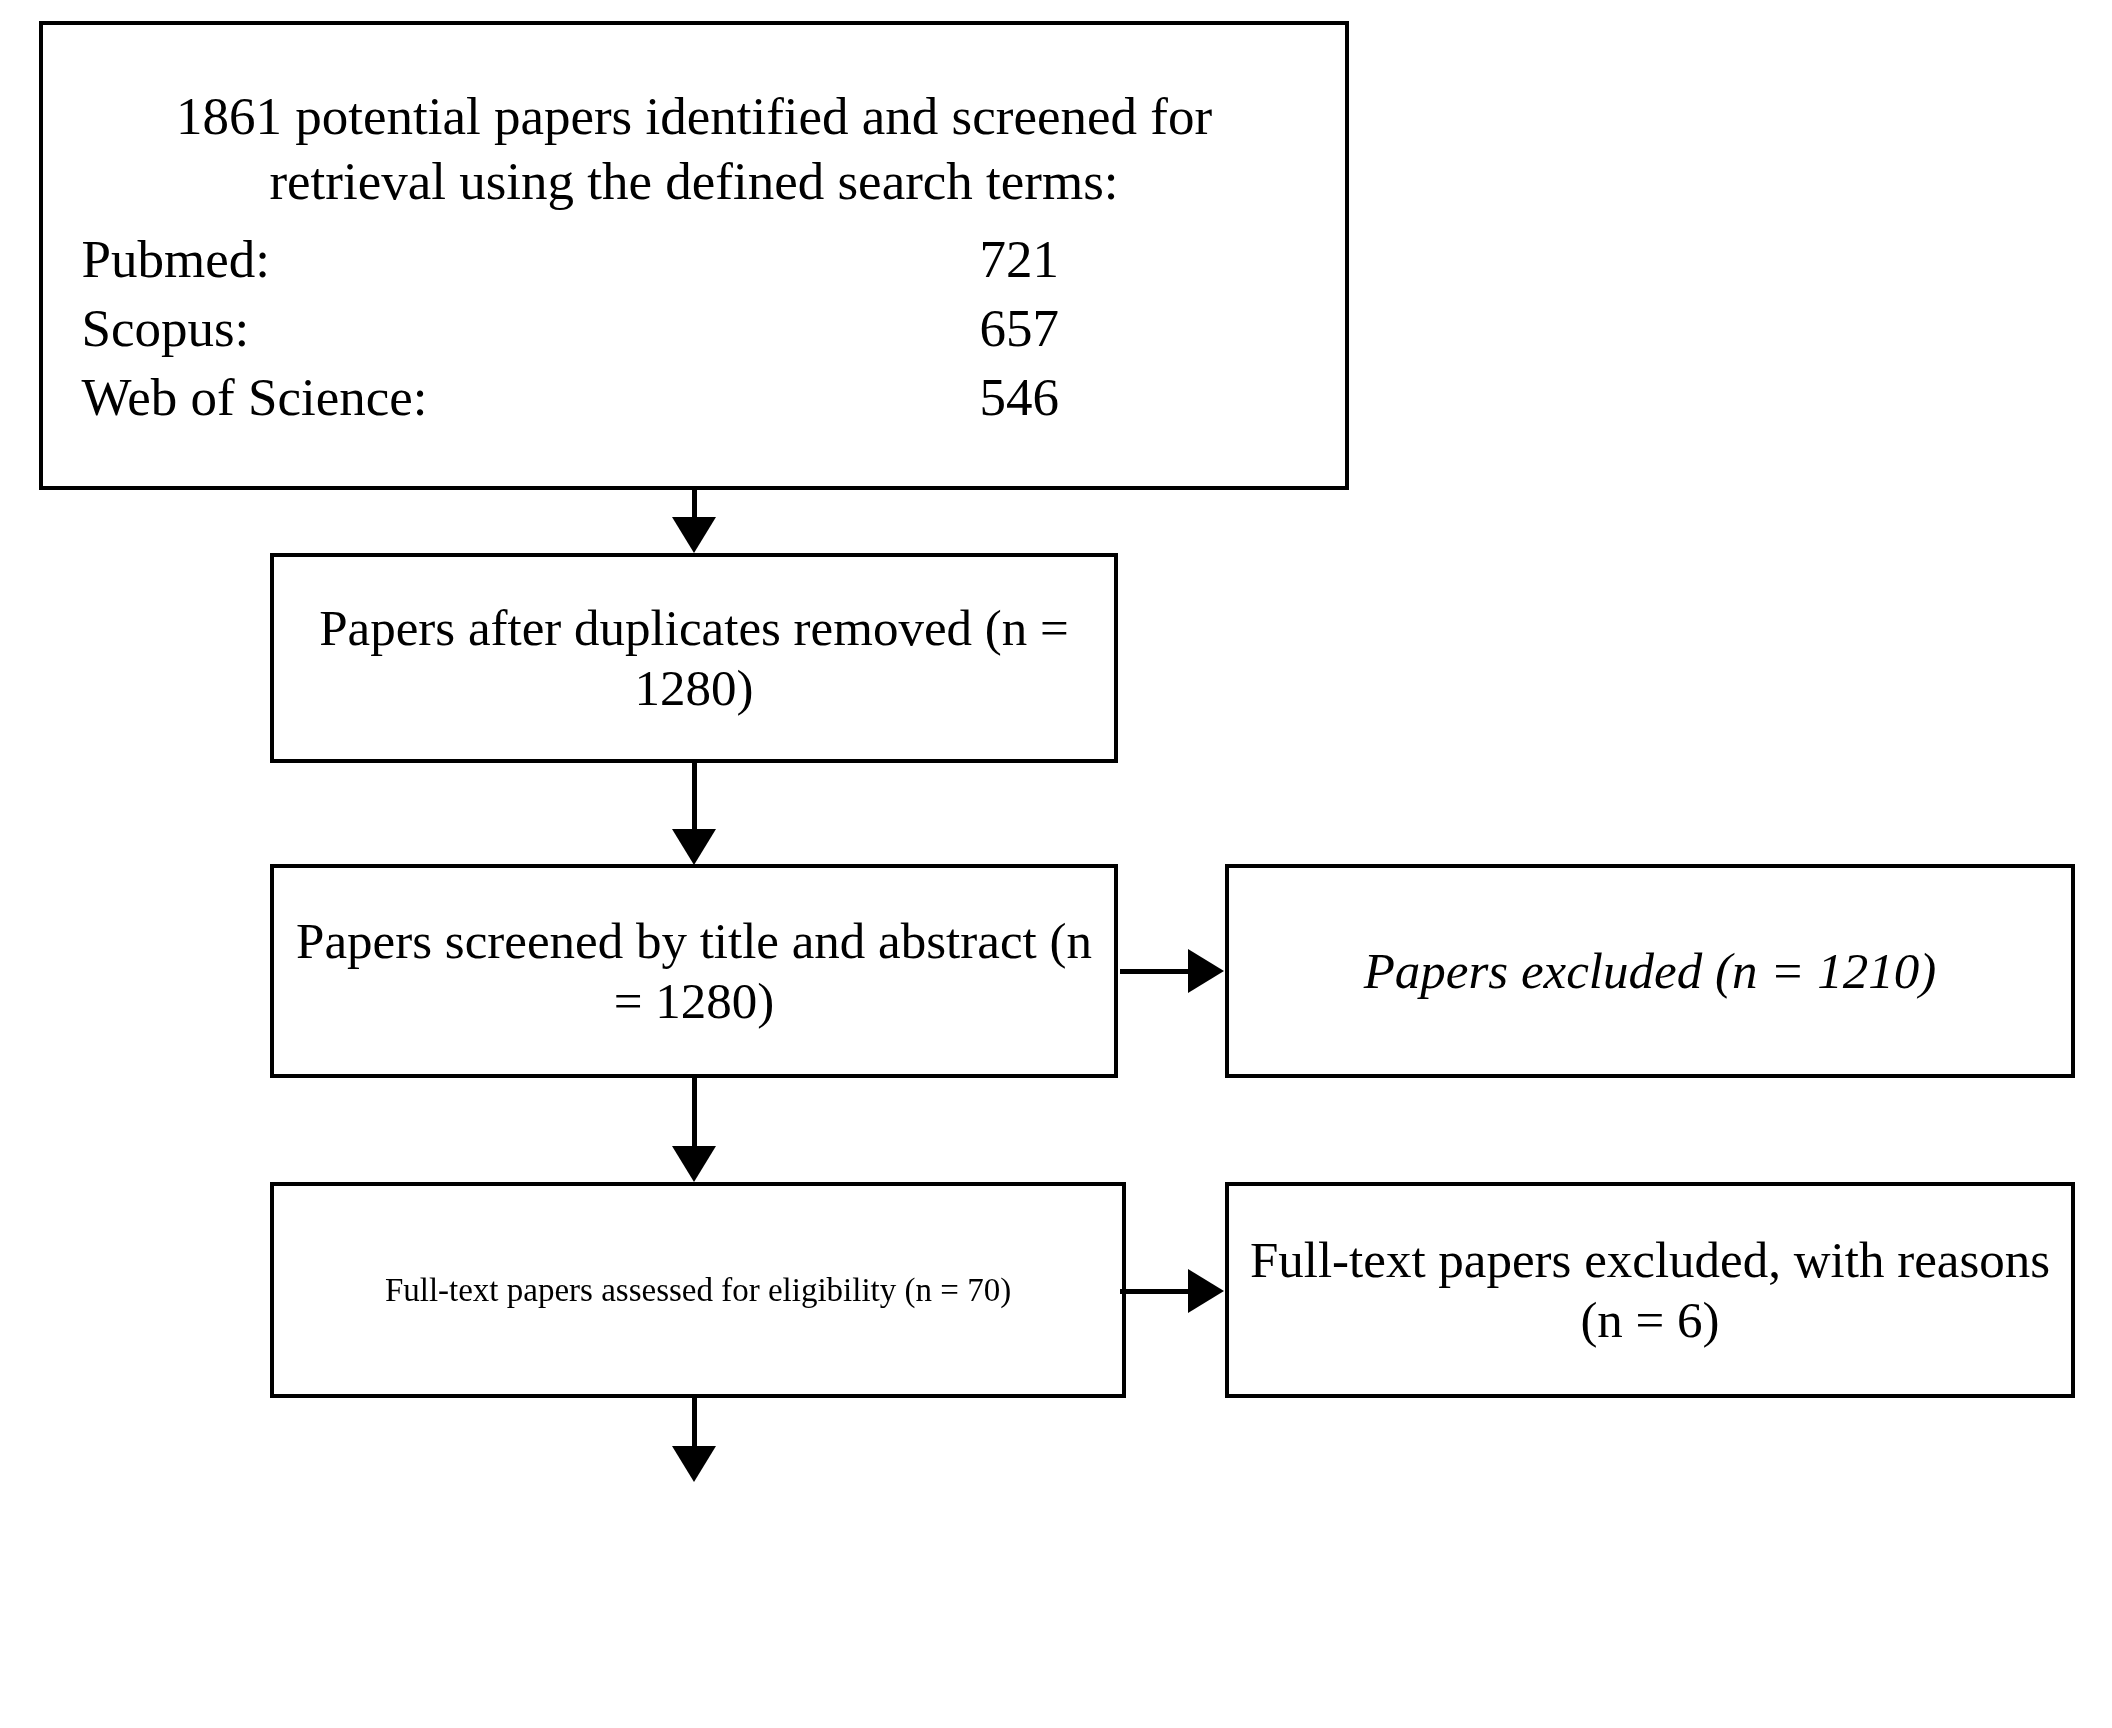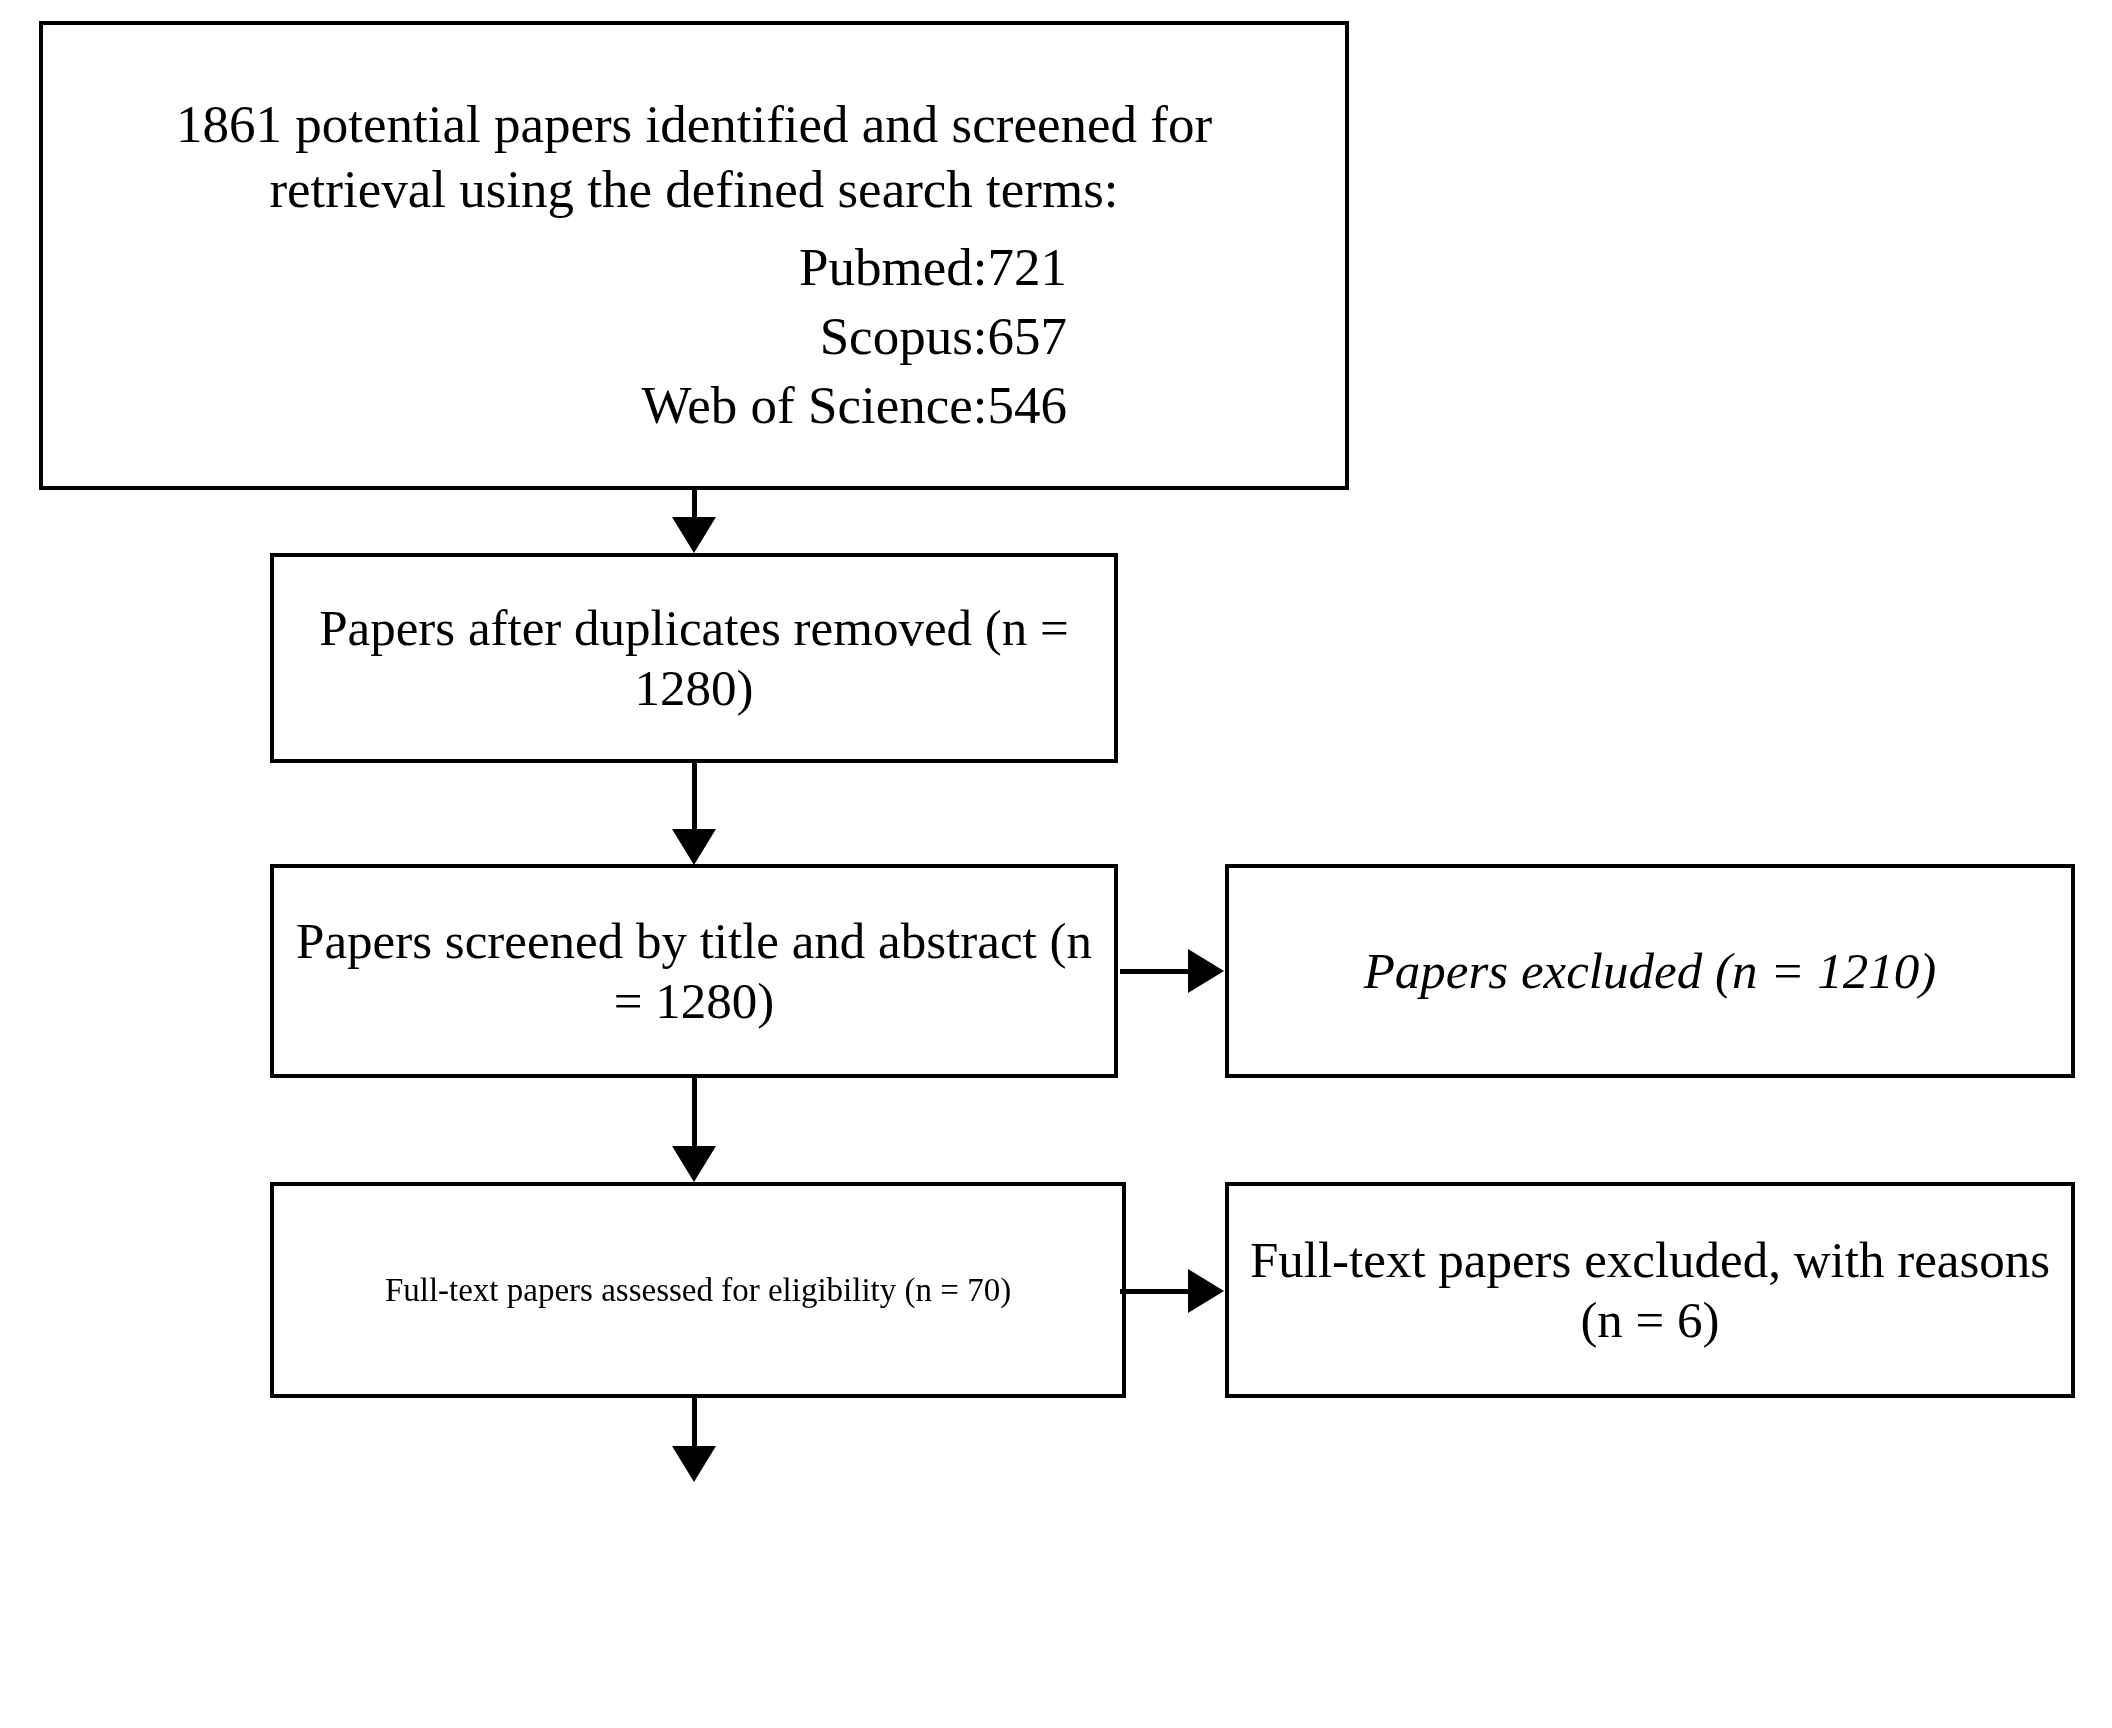--- a/index.html
+++ b/index.html
@@ -36,21 +36,21 @@
     box-sizing: border-box;
   }
 
   
   #box-identification {
     left: 39px;
     top: 21px;
     width: 1310px;
     height: 469px;
     display: block;
-    padding: 16px;
+    padding: 8px;
   }
   .ident-inner {
     padding: 51px 20.3px 0 20.3px;
   }
   .ident-heading {
     font-size: 53px;
     line-height: 1.22;
     text-align: center;
     padding: 0 66px;
   }
@@ -59,21 +59,21 @@
     font-size: 53px;
     line-height: 1.30;
   }
   .src-row {
     display: flex;
     align-items: baseline;
     padding-left: 10.2px;
   }
   .src-label {
     width: 898px;
-    text-align: right;
+    text-align: left;
     white-space: nowrap;
   }
   .src-count {
     text-align: left;
     white-space: nowrap;
   }
 
   
   #box-duplicates {
     left: 270px;

